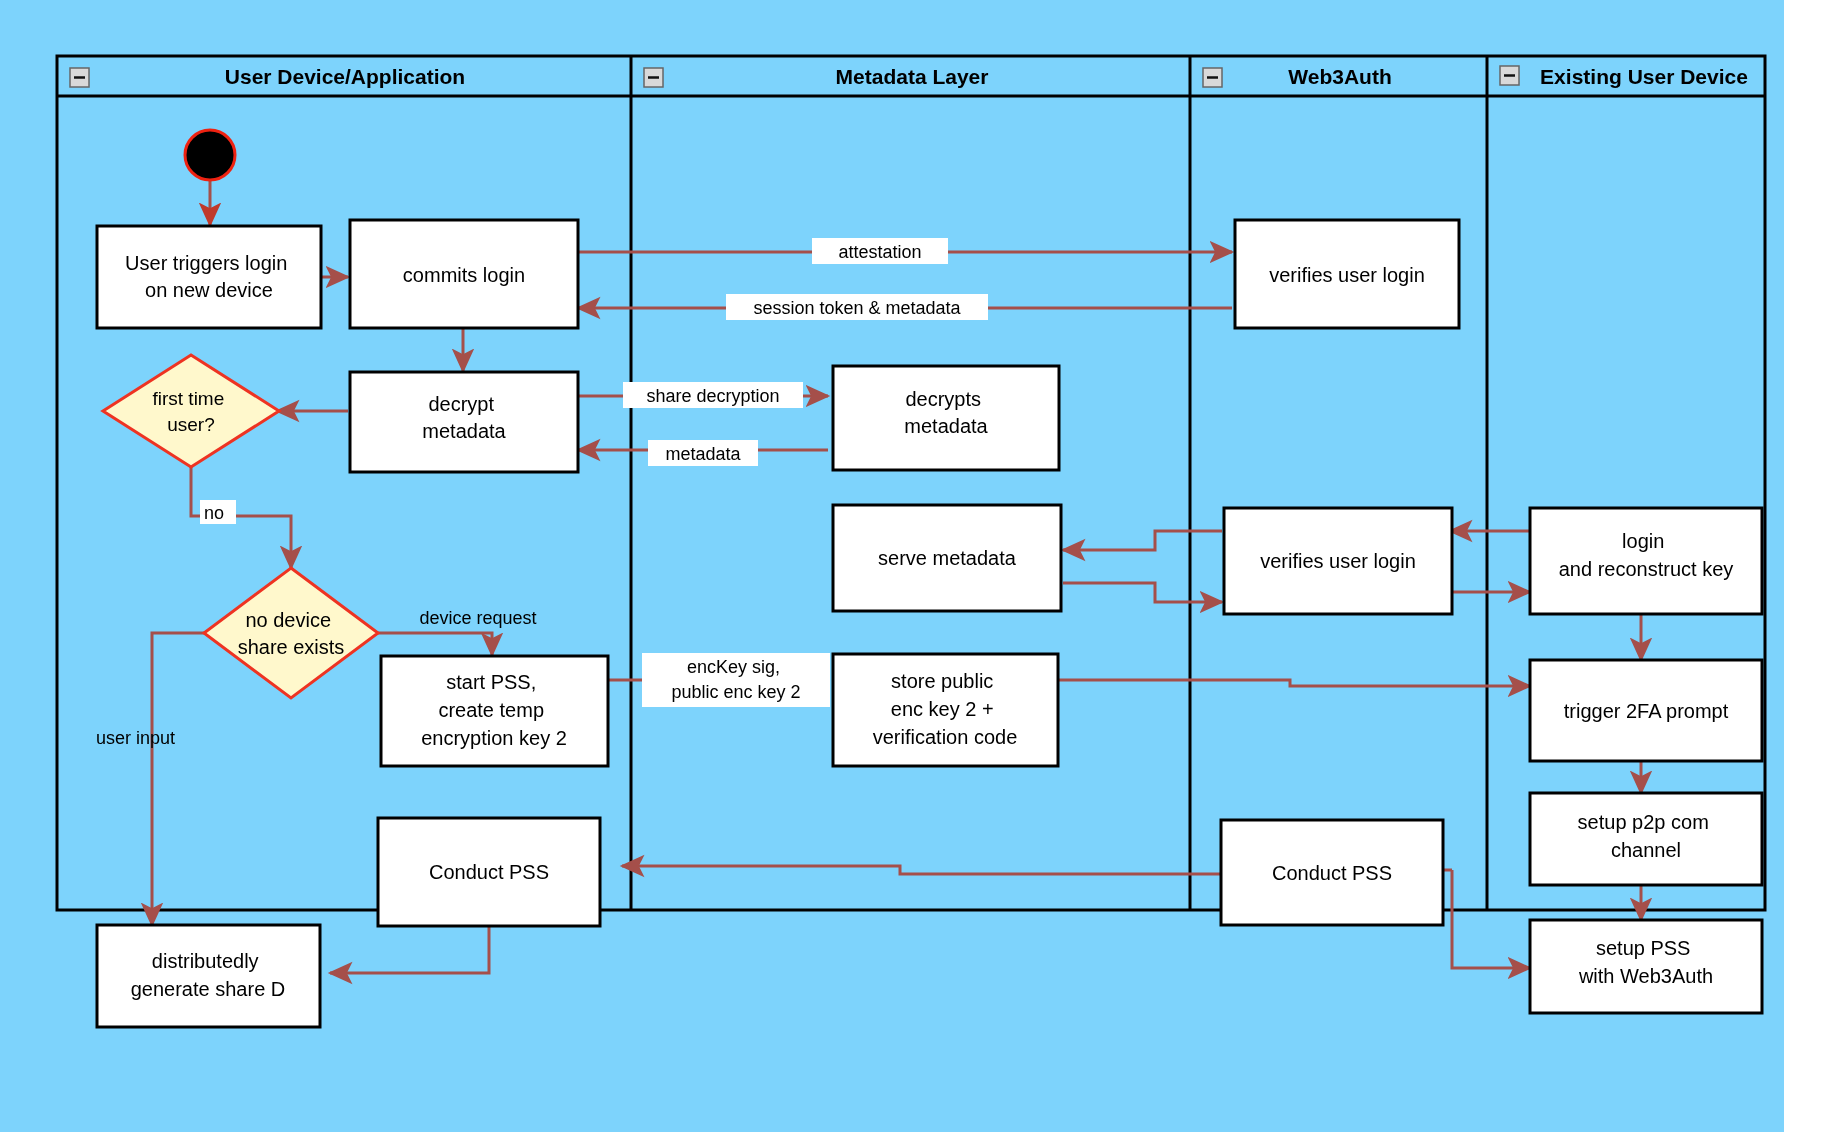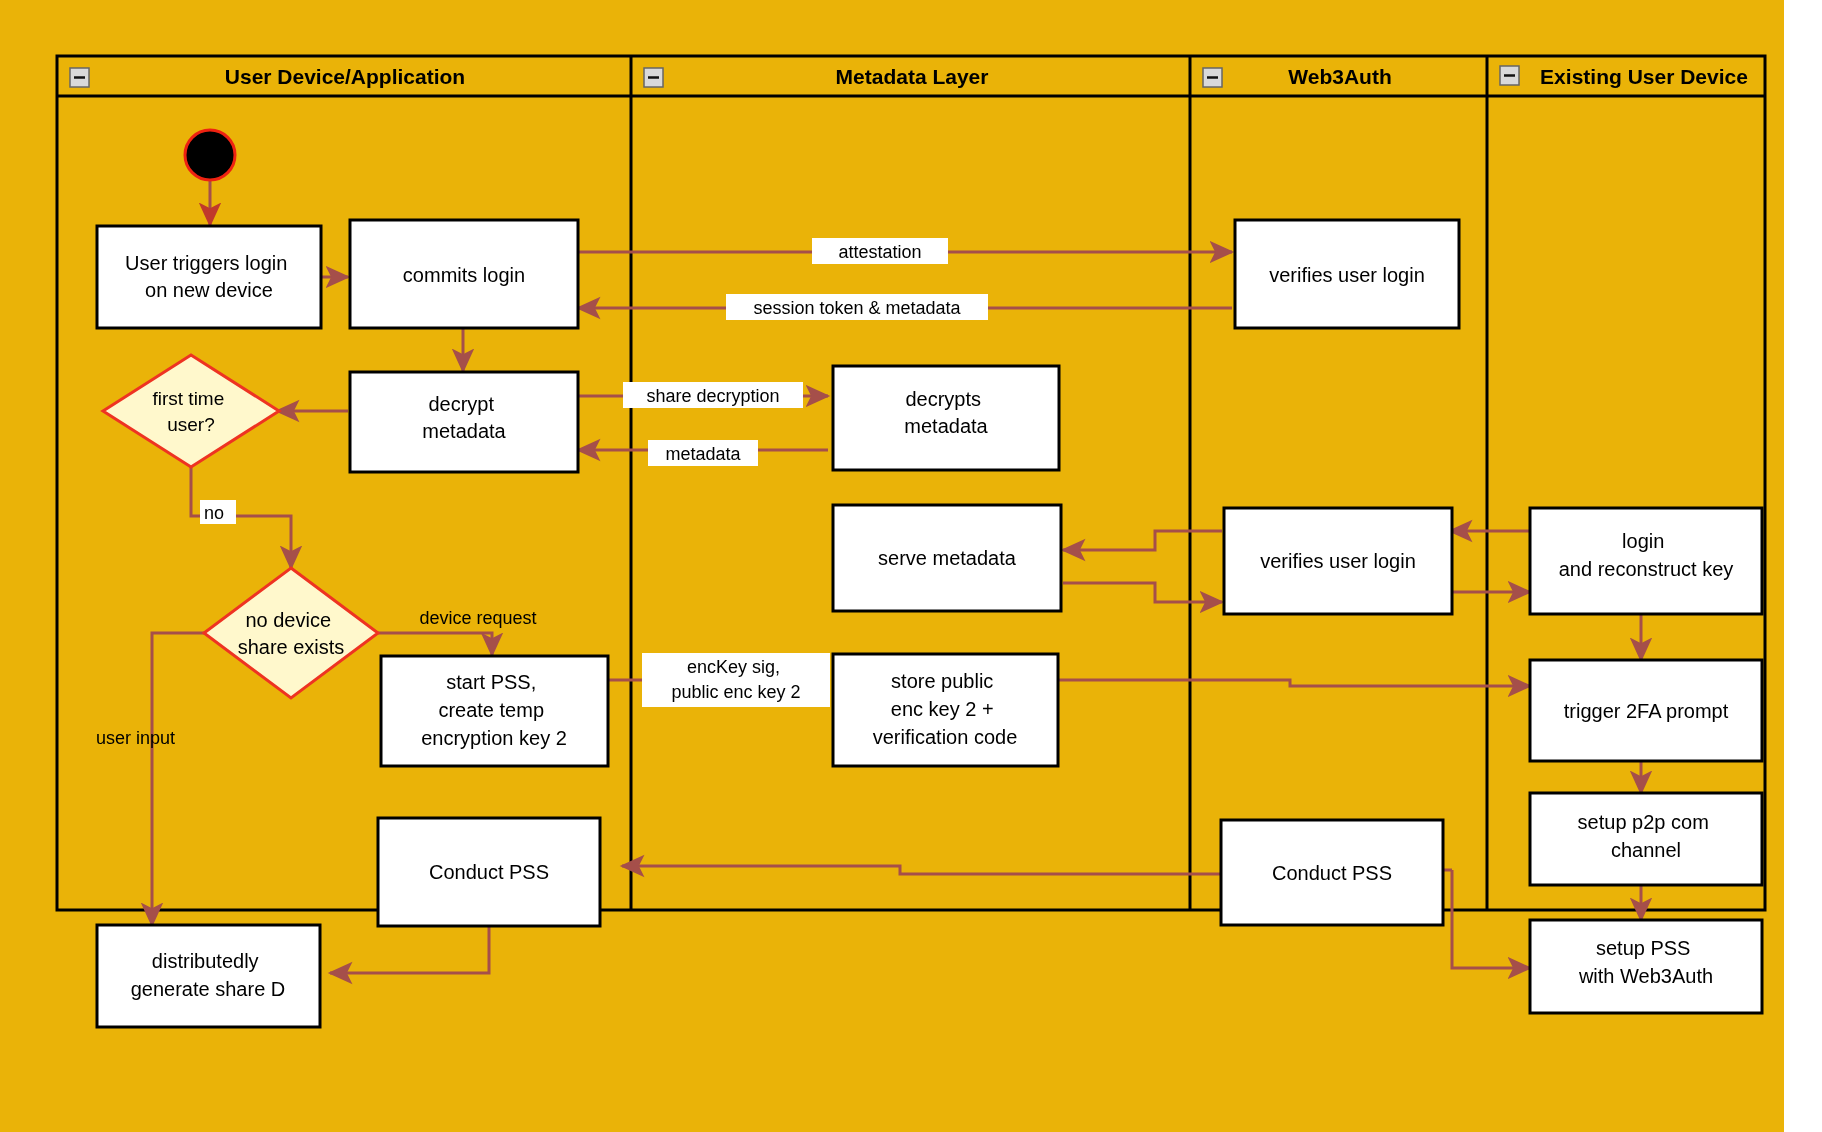--- a/index.html
+++ b/index.html
@@ -5,21 +5,21 @@
   html, body {
     margin: 0;
     padding: 0;
     background: #ffffff;
     font-family: "Liberation Sans", sans-serif;
   }
   #canvas {
     position: relative;
     width: 1784px;
     height: 1132px;
-    background: #eab308;
+    background: #7dd3fc;
     overflow: hidden;
     text-decoration: underline;
   }
   svg.layer {
     position: absolute;
     top: 0; left: 0;
     width: 1822px;
     height: 1132px;
   }
   .lane-header-label {

